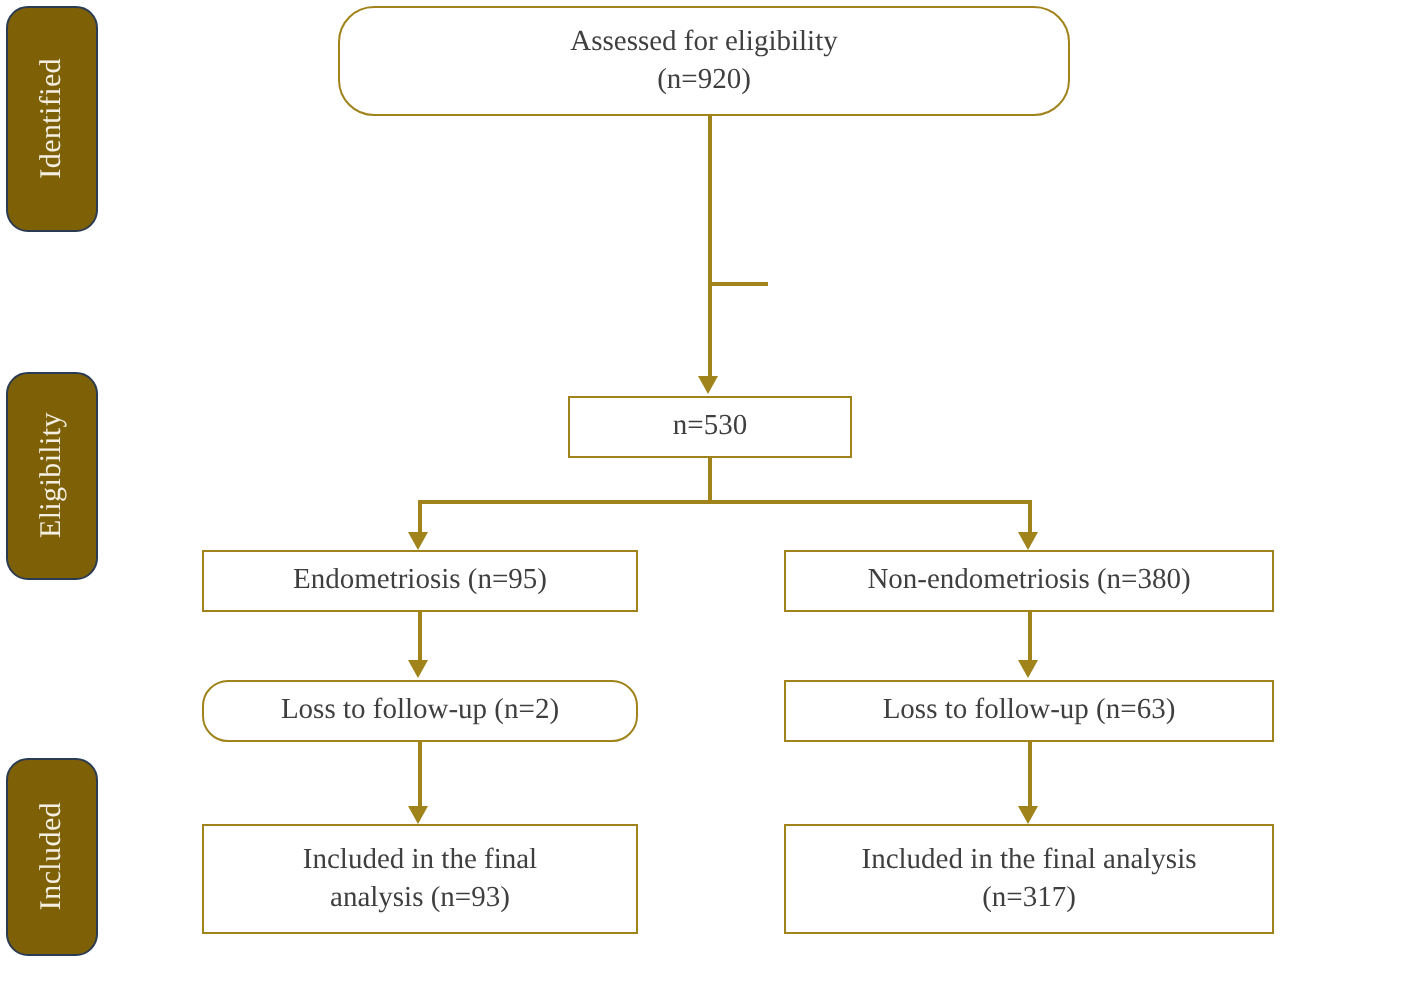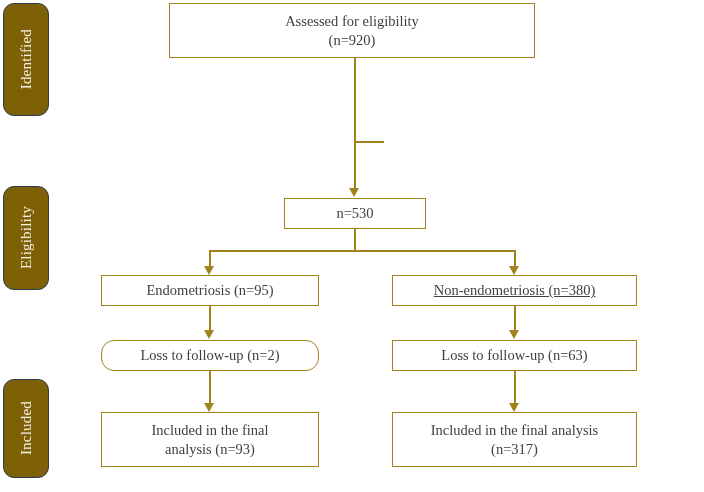--- a/index.html
+++ b/index.html
@@ -106,21 +106,21 @@
   </div>
 
   <div class="stage-badge" style="left:3px; top:186px; width:46px; height:104px;">
     <span>Eligibility</span>
   </div>
 
   <div class="stage-badge" style="left:3px; top:379px; width:46px; height:99px;">
     <span>Included</span>
   </div>
 
-  <div class="fbox" style="left:169px; top:3px; width:366px; height:55px;">
+  <div class="fbox" style="left:169px; top:3px; width:366px; height:55px;border-radius:18px;">
     <div>
       <span class="l2">Assessed for eligibility</span>
       <span class="l2">(n=920)</span>
     </div>
   </div>
 
   <div class="vline" style="left:354px; top:58px; height:132px;"></div>
   <div class="arrow" style="left:349px; top:188px;"></div>
 
   <div class="hline" style="left:354px; top:141px; width:30px;"></div>
@@ -134,21 +134,21 @@
   <div class="hline" style="left:209px; top:250px; width:306px;"></div>
   <div class="vline" style="left:209px; top:250px; height:18px;"></div>
   <div class="arrow" style="left:204px; top:266px;"></div>
   <div class="vline" style="left:514px; top:250px; height:18px;"></div>
   <div class="arrow" style="left:509px; top:266px;"></div>
 
   <div class="fbox" style="left:101px; top:275px; width:218px; height:31px;">
     <span>Endometriosis (n=95)</span>
   </div>
 
-  <div class="fbox" style="left:392px; top:275px; width:245px; height:31px;text-decoration:underline;">
+  <div class="fbox" style="left:392px; top:275px; width:245px; height:31px;">
     <span>Non-endometriosis (n=380)</span>
   </div>
 
   <div class="vline" style="left:209px; top:306px; height:26px;"></div>
   <div class="arrow" style="left:204px; top:330px;"></div>
 
   <div class="vline" style="left:514px; top:306px; height:26px;"></div>
   <div class="arrow" style="left:509px; top:330px;"></div>
 
   <div class="fbox" style="left:101px; top:340px; width:218px; height:31px;border-radius:13px;">

